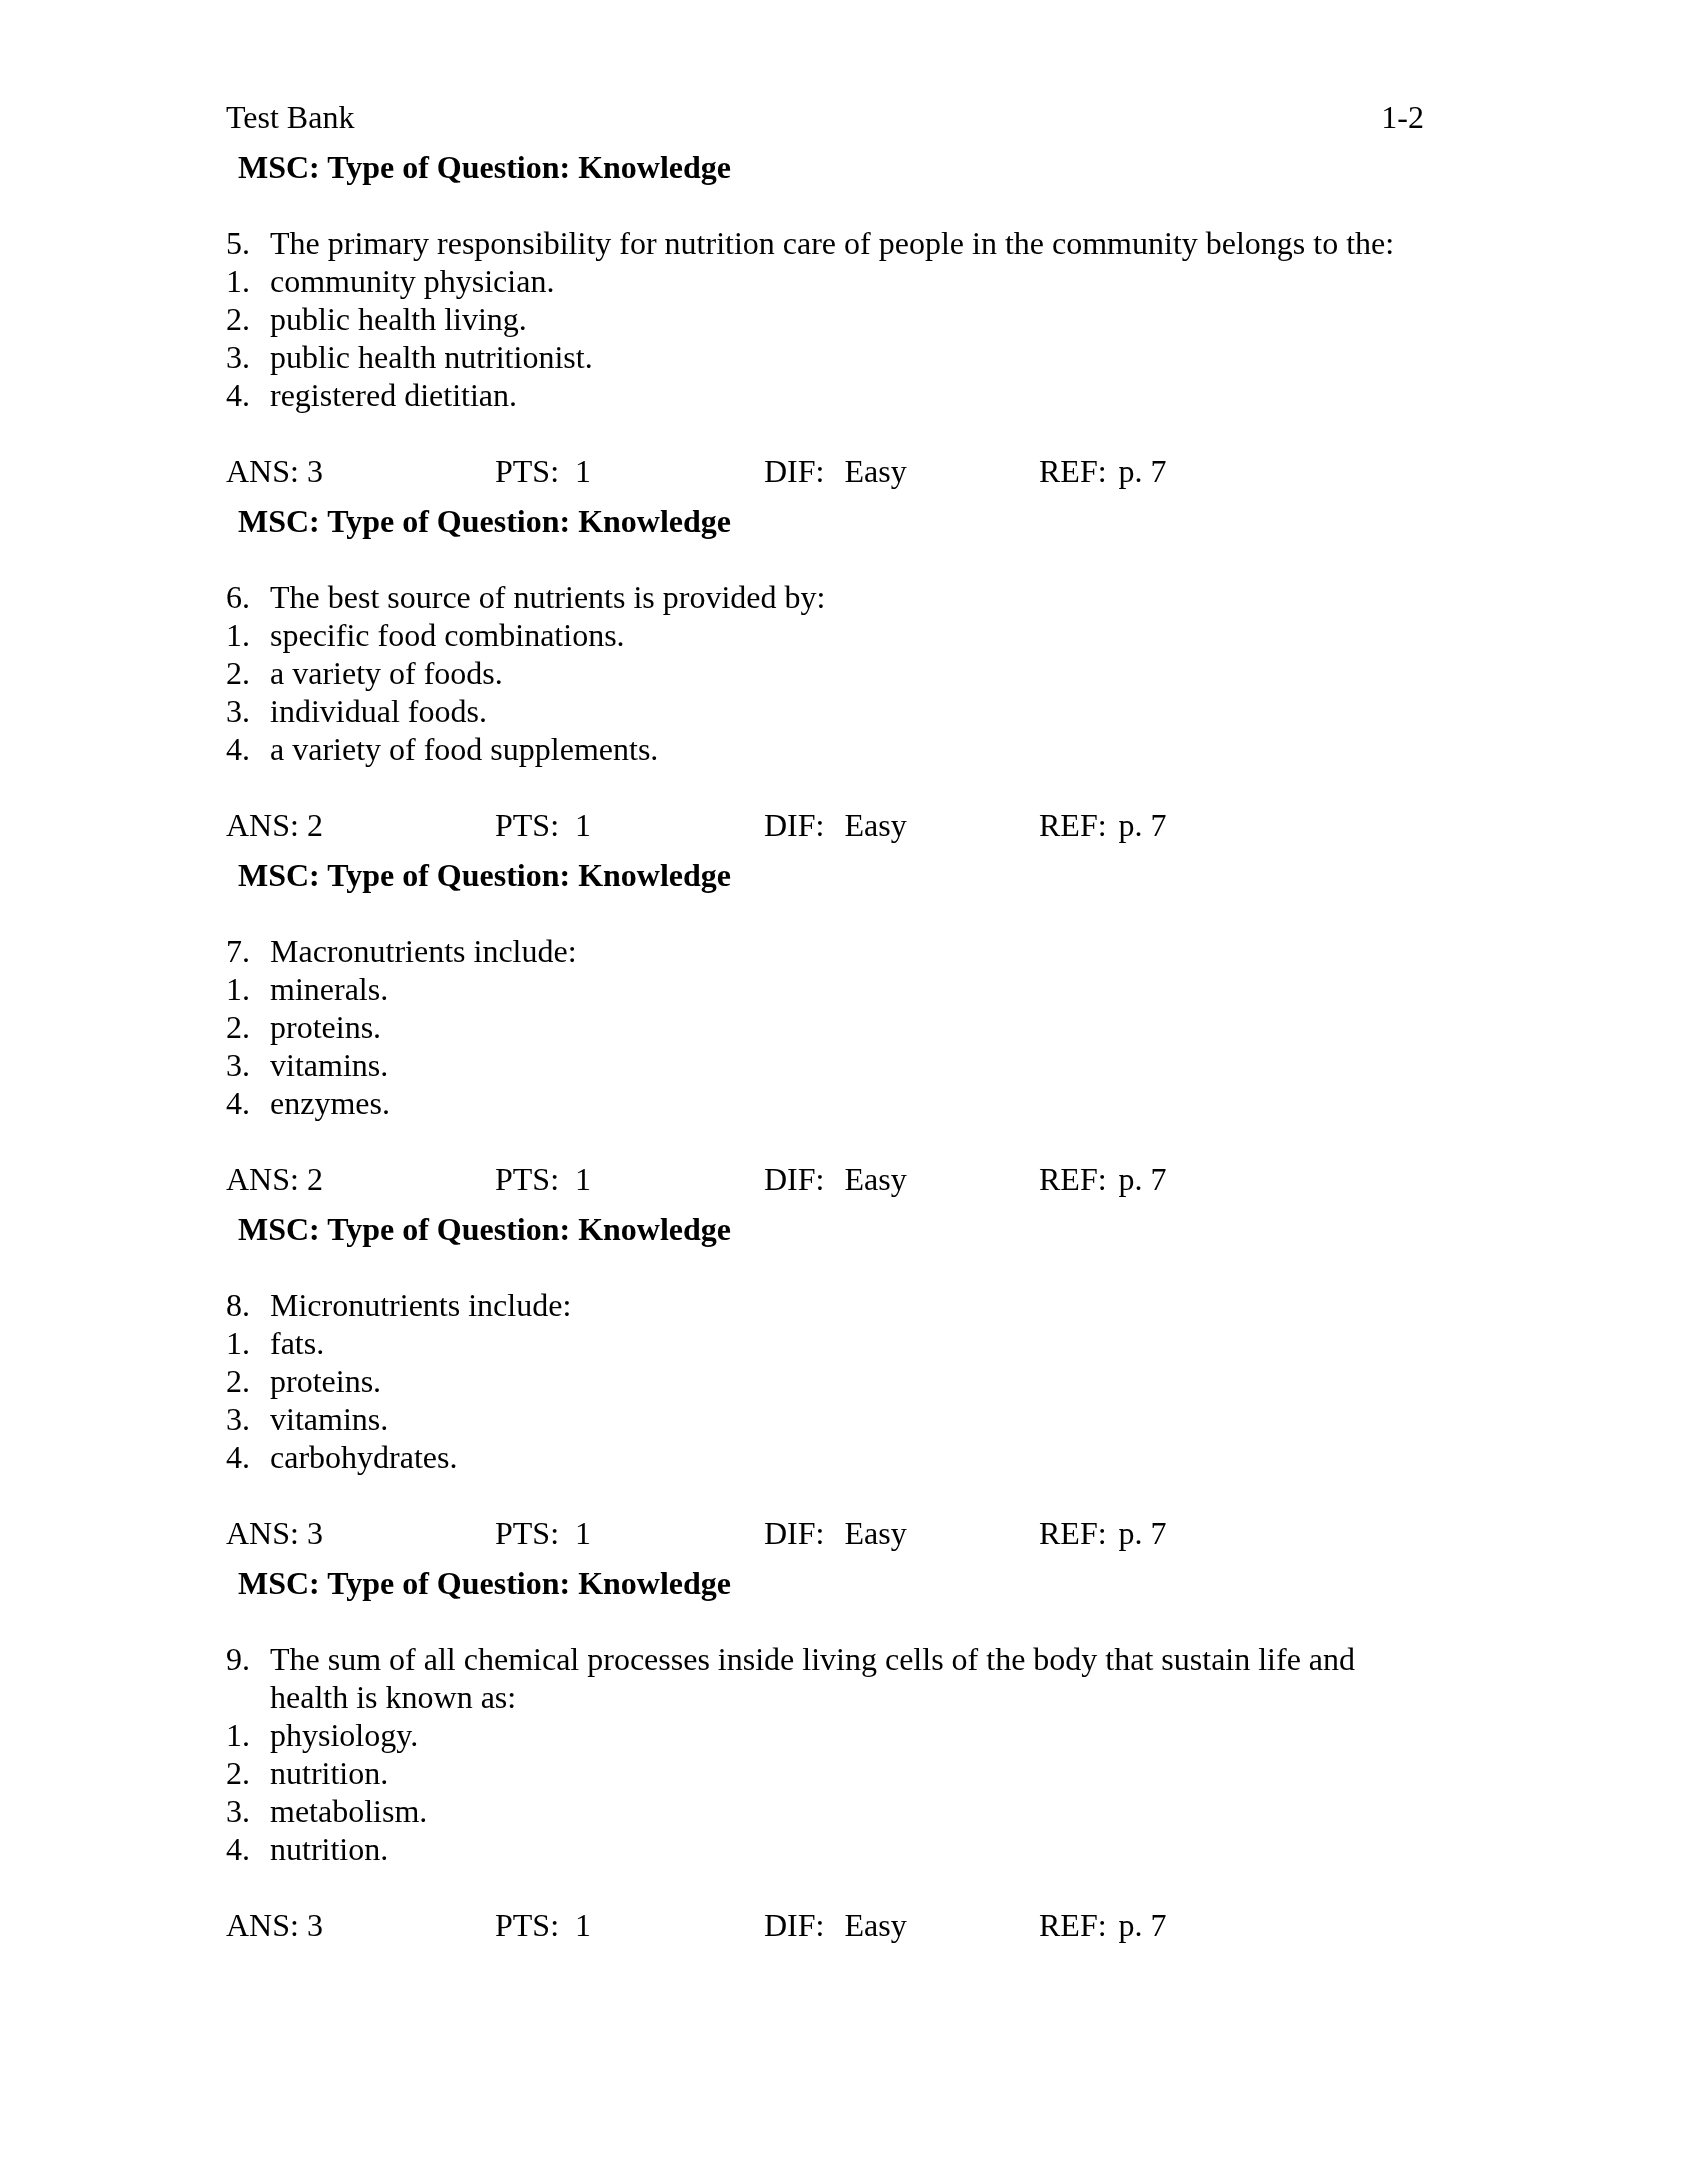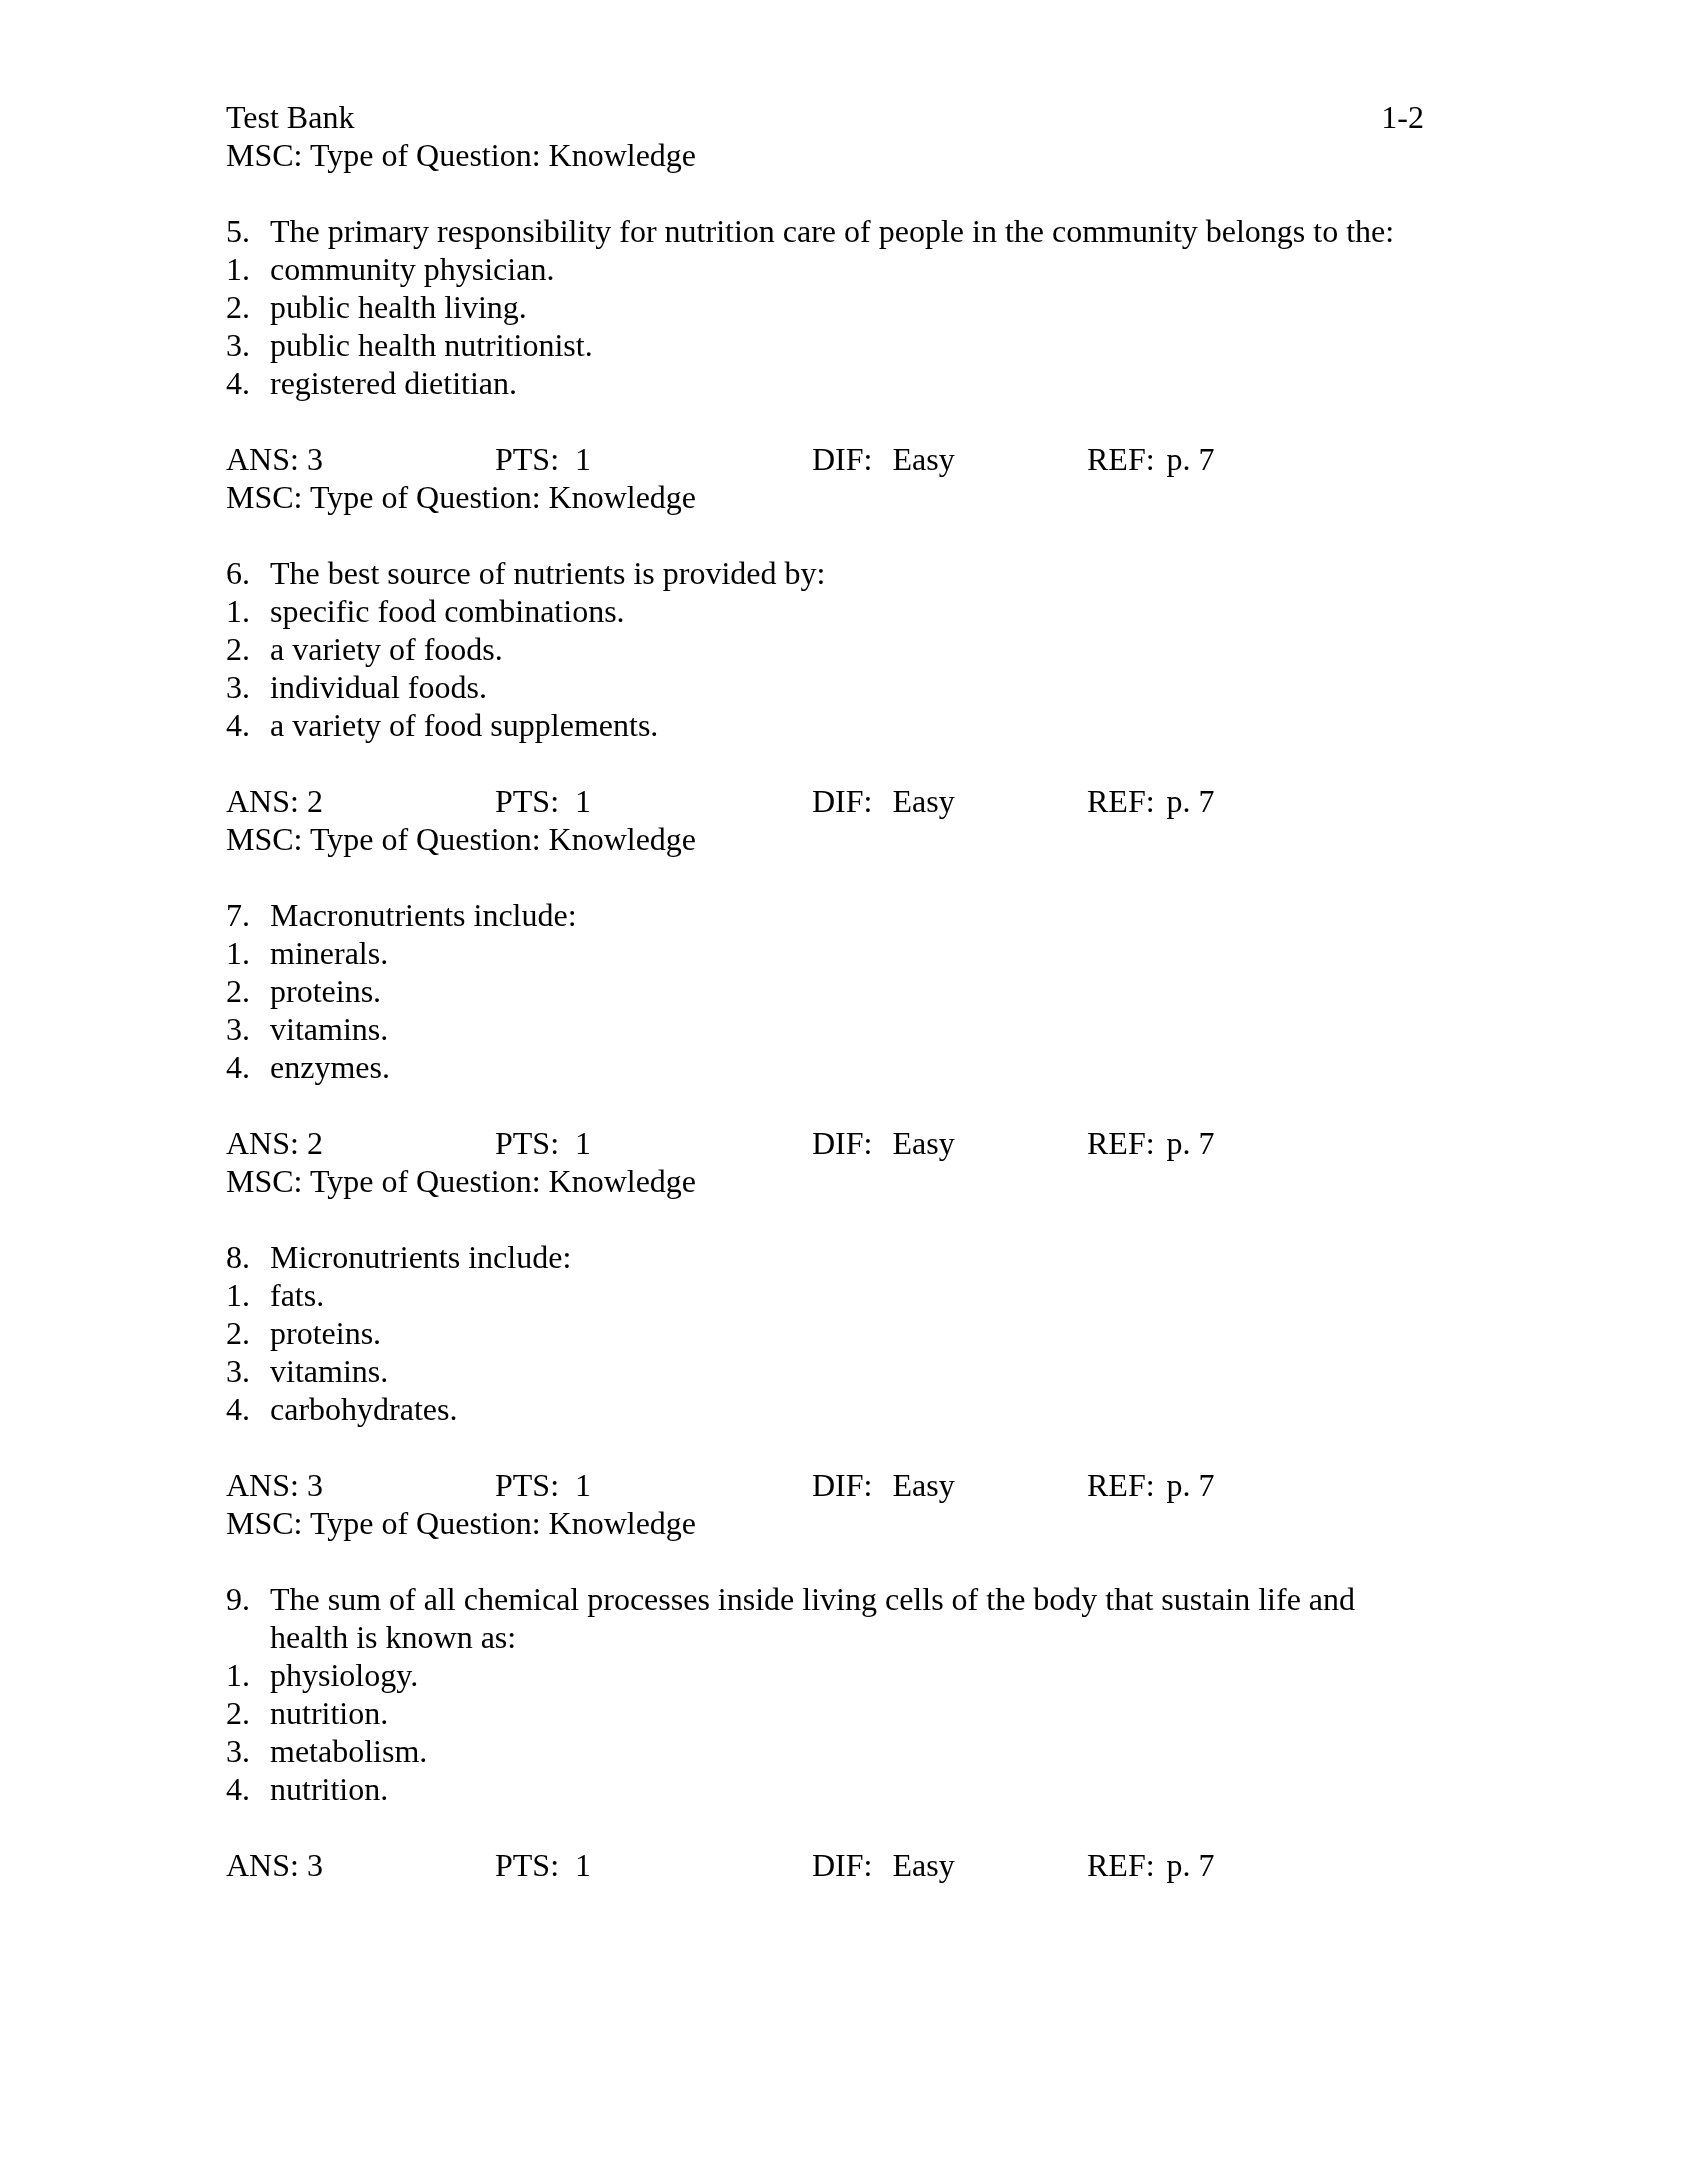--- a/index.html
+++ b/index.html
@@ -46,28 +46,29 @@
     margin-top: 38px;
     text-align: center;
   }
   .acol {
     box-sizing: border-box;
     display: flex;
     white-space: nowrap;
   }
   .acol-ans { width: 269px; }
   .acol-pts { width: 269px; }
-  .acol-dif { width: 275px; margin-left: 48px; }
+  .acol-dif { width: 275px; }
   .acol-ref { width: auto; }
   .gap8  { margin-left: 8px; }
   .gap16 { margin-left: 16px; }
   .gap20 { margin-left: 20px; }
   .gap12 { margin-left: 12px; }
   .msc-line {
-    margin: 0;
+    margin: 12px;
+    font-weight: bold;
   }
 </style>
 </head>
 <body>
 
 <div class="page">
 
   <div class="header-row">
     <span>Test Bank</span>
     <span>1-2</span>

